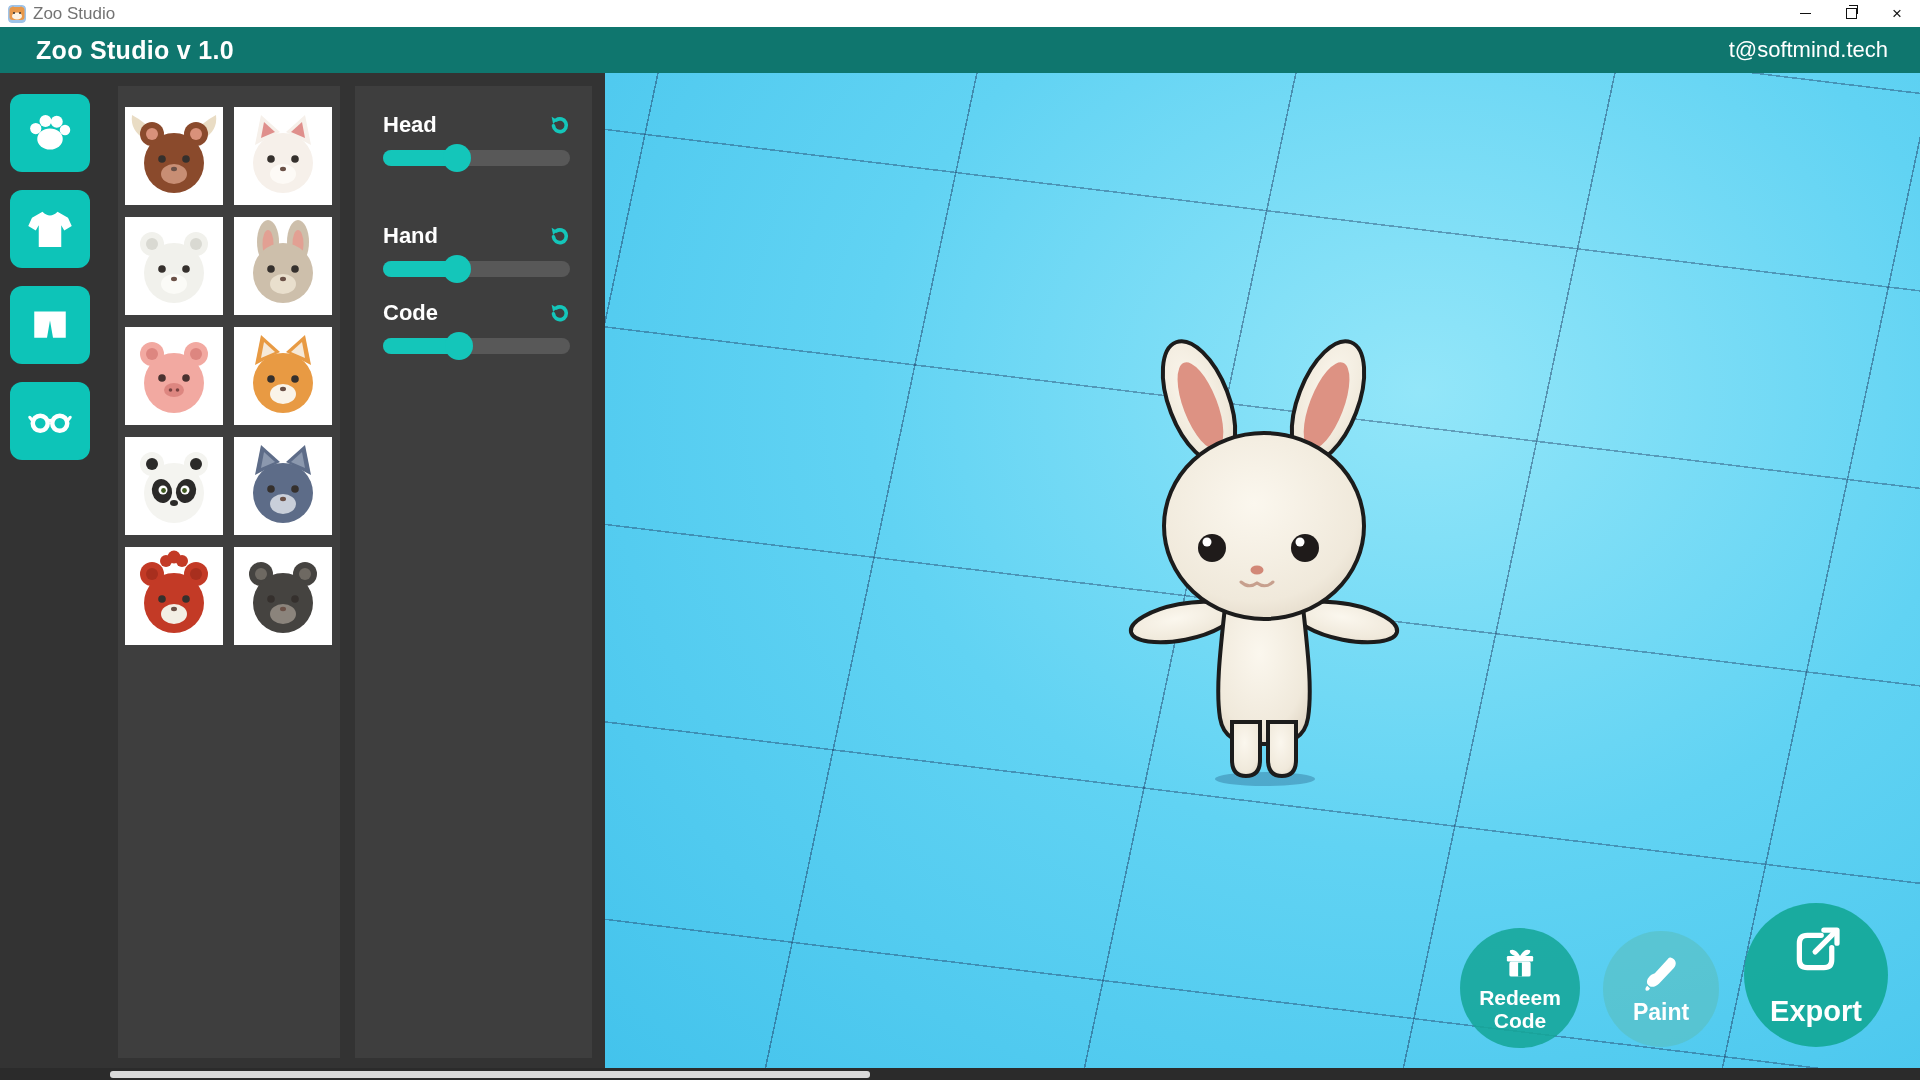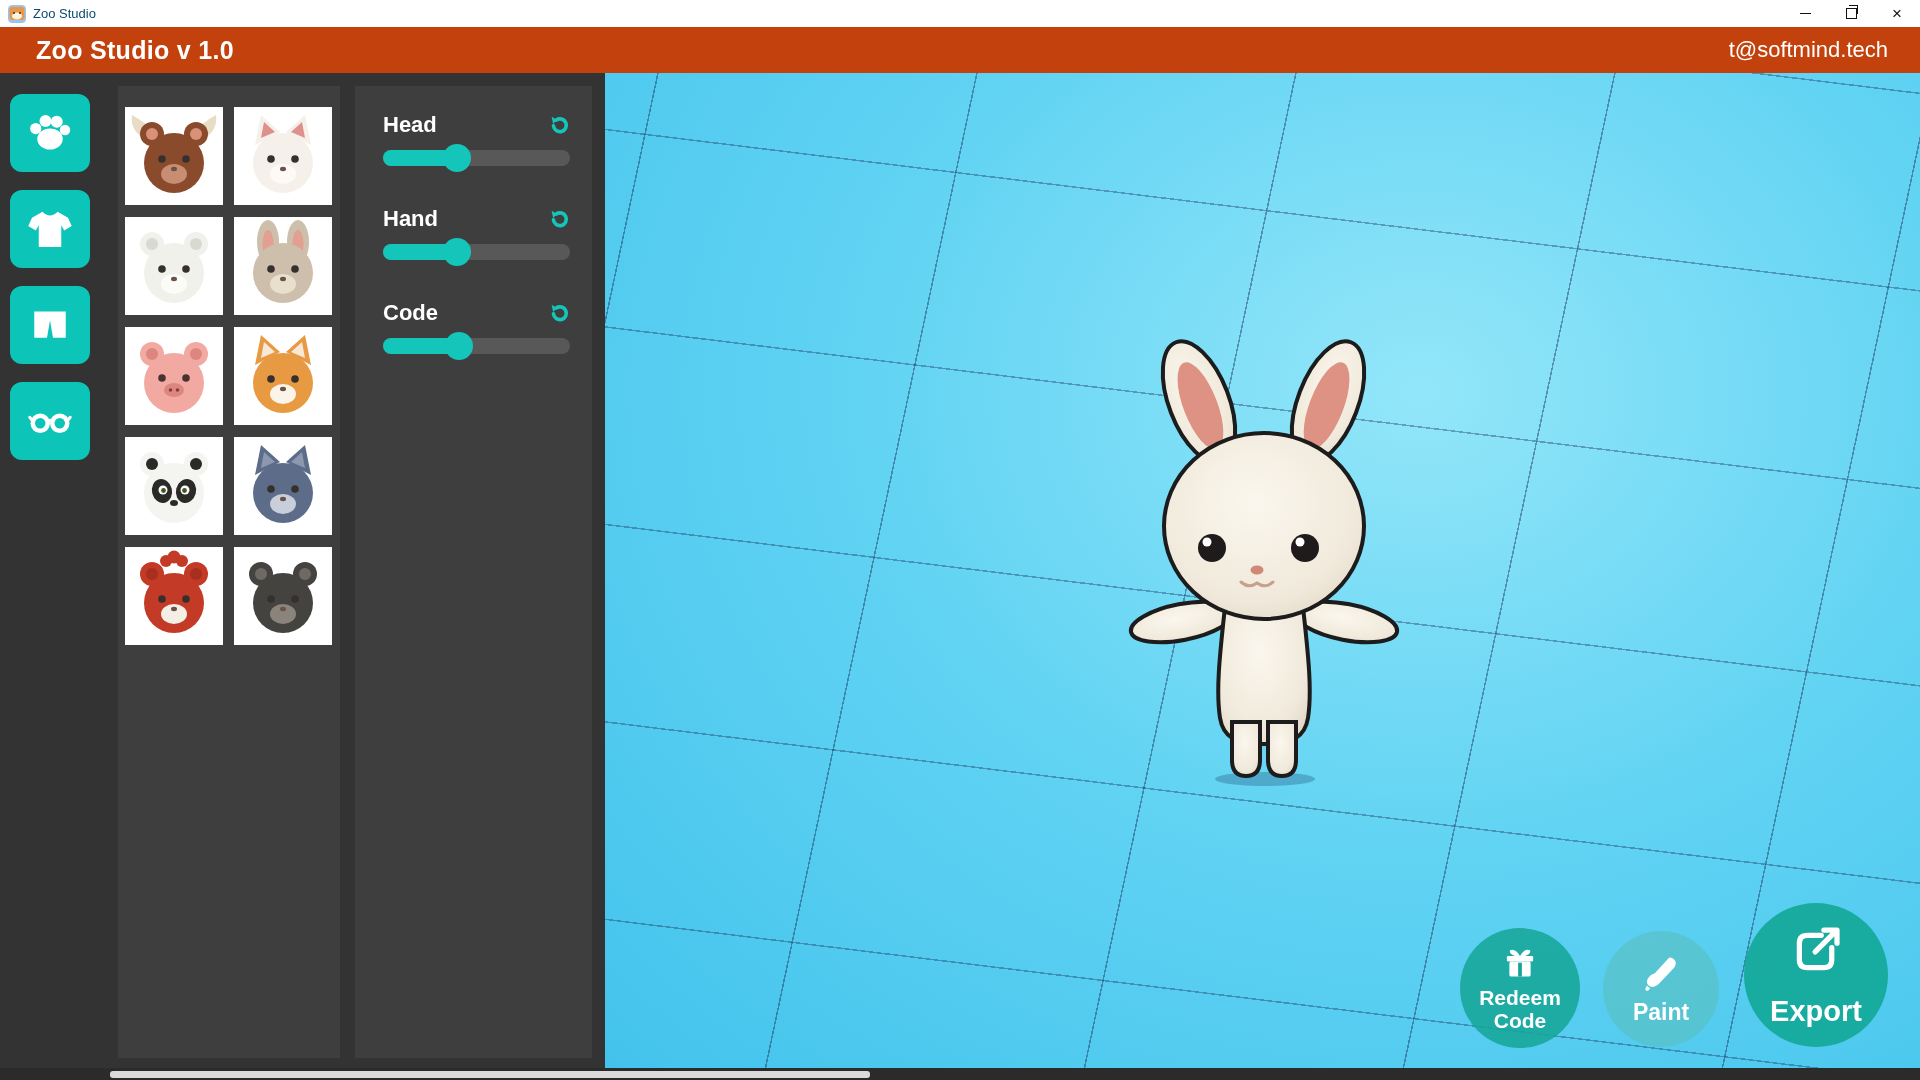--- a/index.html
+++ b/index.html
@@ -5,28 +5,28 @@
   html,body{margin:0;padding:0;}
   body{
     width:1920px;height:1080px;overflow:hidden;position:relative;
     background:#333333;
     font-family:"Liberation Sans", sans-serif;
     -webkit-font-smoothing:antialiased;
   }
   
   #titlebar{position:absolute;left:0;top:0;width:1920px;height:27px;background:#ffffff;display:flex;align-items:center;}
   #titlebar .app-ico{width:18px;height:18px;margin-left:8px;border-radius:4px;overflow:hidden;flex:0 0 auto;}
-  #titlebar .t-title{font-size:13px;color:#0c4a6e;margin-left:7px;flex:1;}
+  #titlebar .t-title{font-size:17px;color:#737373;margin-left:7px;flex:1;}
   .winbtn{width:46px;height:27px;display:flex;align-items:center;justify-content:center;cursor:default;}
   .min-glyph{width:11px;height:1px;background:#111;}
   .restore-glyph{width:9px;height:9px;border:1px solid #111;position:relative;background:#fff;}
   .restore-glyph::before{content:'';position:absolute;top:-4px;left:2px;width:8px;height:8px;border-top:1px solid #111;border-right:1px solid #111;}
   .close-glyph{font-size:17px;line-height:17px;color:#111;font-weight:400;}
   
-  #header{position:absolute;left:0;top:27px;width:1920px;height:46px;background:#c2410c;display:flex;align-items:center;justify-content:space-between;color:#fff;}
+  #header{position:absolute;left:0;top:27px;width:1920px;height:46px;background:#0f766e;display:flex;align-items:center;justify-content:space-between;color:#fff;}
   #header .h-title{font-size:25px;font-weight:600;margin-left:36px;letter-spacing:.3px;}
   #header .h-account{font-size:22px;margin-right:32px;}
   
   .toolbtn{position:absolute;left:10px;width:80px;height:78px;border-radius:12px;background:#0dc4b8;display:flex;align-items:center;justify-content:center;cursor:pointer;}
   .toolbtn svg{width:48px;height:48px;}
   
   #thumbs-panel{position:absolute;left:118px;top:86px;width:222px;height:972px;background:#3e3e3e;}
   #thumbs-grid{display:grid;grid-template-columns:98px 98px;grid-auto-rows:98px;gap:12px 11px;padding:21px 0 0 7px;}
   .thumb{width:98px;height:98px;background:#ffffff;cursor:pointer;}
   .thumb svg{width:98px;height:98px;display:block;}
@@ -269,21 +269,21 @@
       <svg class="sreset" viewBox="0 0 24 24">
         <path d="M6 13 A7 7 0 1 0 9 6.5" fill="none" stroke="#14c6ba" stroke-width="4" stroke-linecap="round"></path>
         <path d="M4 3 L10 6.5 L5.5 11 Z" fill="#14c6ba"></path>
       </svg>
     </div>
     <div class="track">
       <div class="fill" style="width:calc(33% + 14px)"></div>
       <div class="handle" style="left:calc(33% - 2px)"></div>
     </div>
     </div>
-    <div class="srow" style="top: 120px; text-align: center;">
+    <div class="srow" style="top: 137px; text-align: center;">
     <div class="shead">
       <span class="slabel">Hand</span>
       <svg class="sreset" viewBox="0 0 24 24">
         <path d="M6 13 A7 7 0 1 0 9 6.5" fill="none" stroke="#14c6ba" stroke-width="4" stroke-linecap="round"></path>
         <path d="M4 3 L10 6.5 L5.5 11 Z" fill="#14c6ba"></path>
       </svg>
     </div>
     <div class="track">
       <div class="fill" style="width:calc(33% + 14px)"></div>
       <div class="handle" style="left:calc(33% - 2px)"></div>

